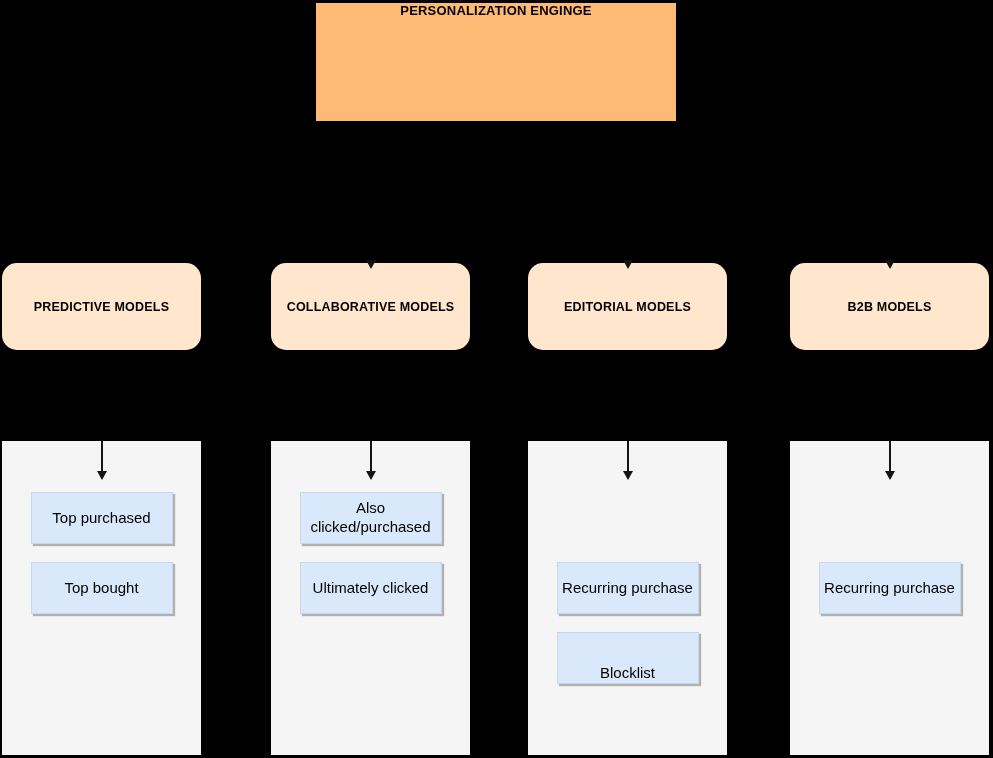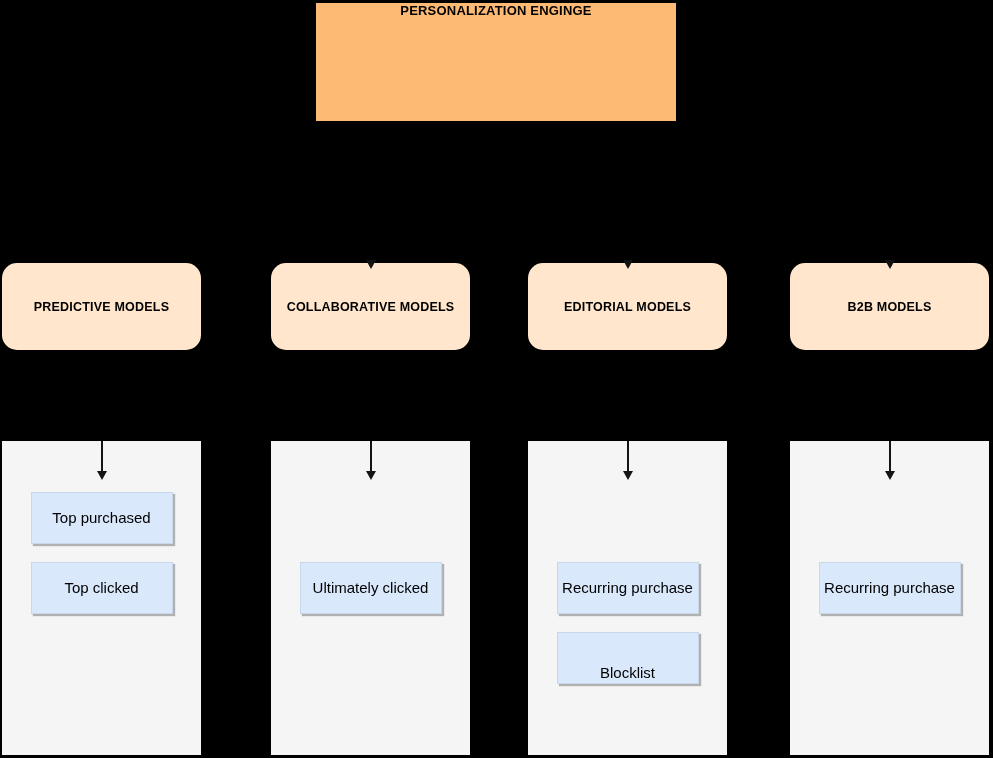--- a/index.html
+++ b/index.html
@@ -107,32 +107,36 @@
 </div>
 <div class="container-box col1">
   <div class="down-arrow">
     <div class="shaft"></div>
     <div class="head"></div>
   </div>
   <div class="child-box slot-1">
     <span>Top purchased</span>
   </div>
   <div class="child-box slot-2">
-    <span>Top clicked</span>
+    <span>Top bought</span>
   </div>
 </div>
 
 <div class="group-box col2">
   <div class="arrow-tip"></div>
   <span>COLLABORATIVE MODELS</span>
 </div>
 <div class="container-box col2">
   <div class="down-arrow">
     <div class="shaft"></div>
     <div class="head"></div>
+  </div>
+  <div class="child-box slot-1">
+    <span>Also
+clicked/purchased</span>
   </div>
   <div class="child-box slot-2">
     <span>Ultimately clicked</span>
   </div>
 </div>
 
 <div class="group-box col3">
   <div class="arrow-tip"></div>
   <span>EDITORIAL MODELS</span>
 </div>

